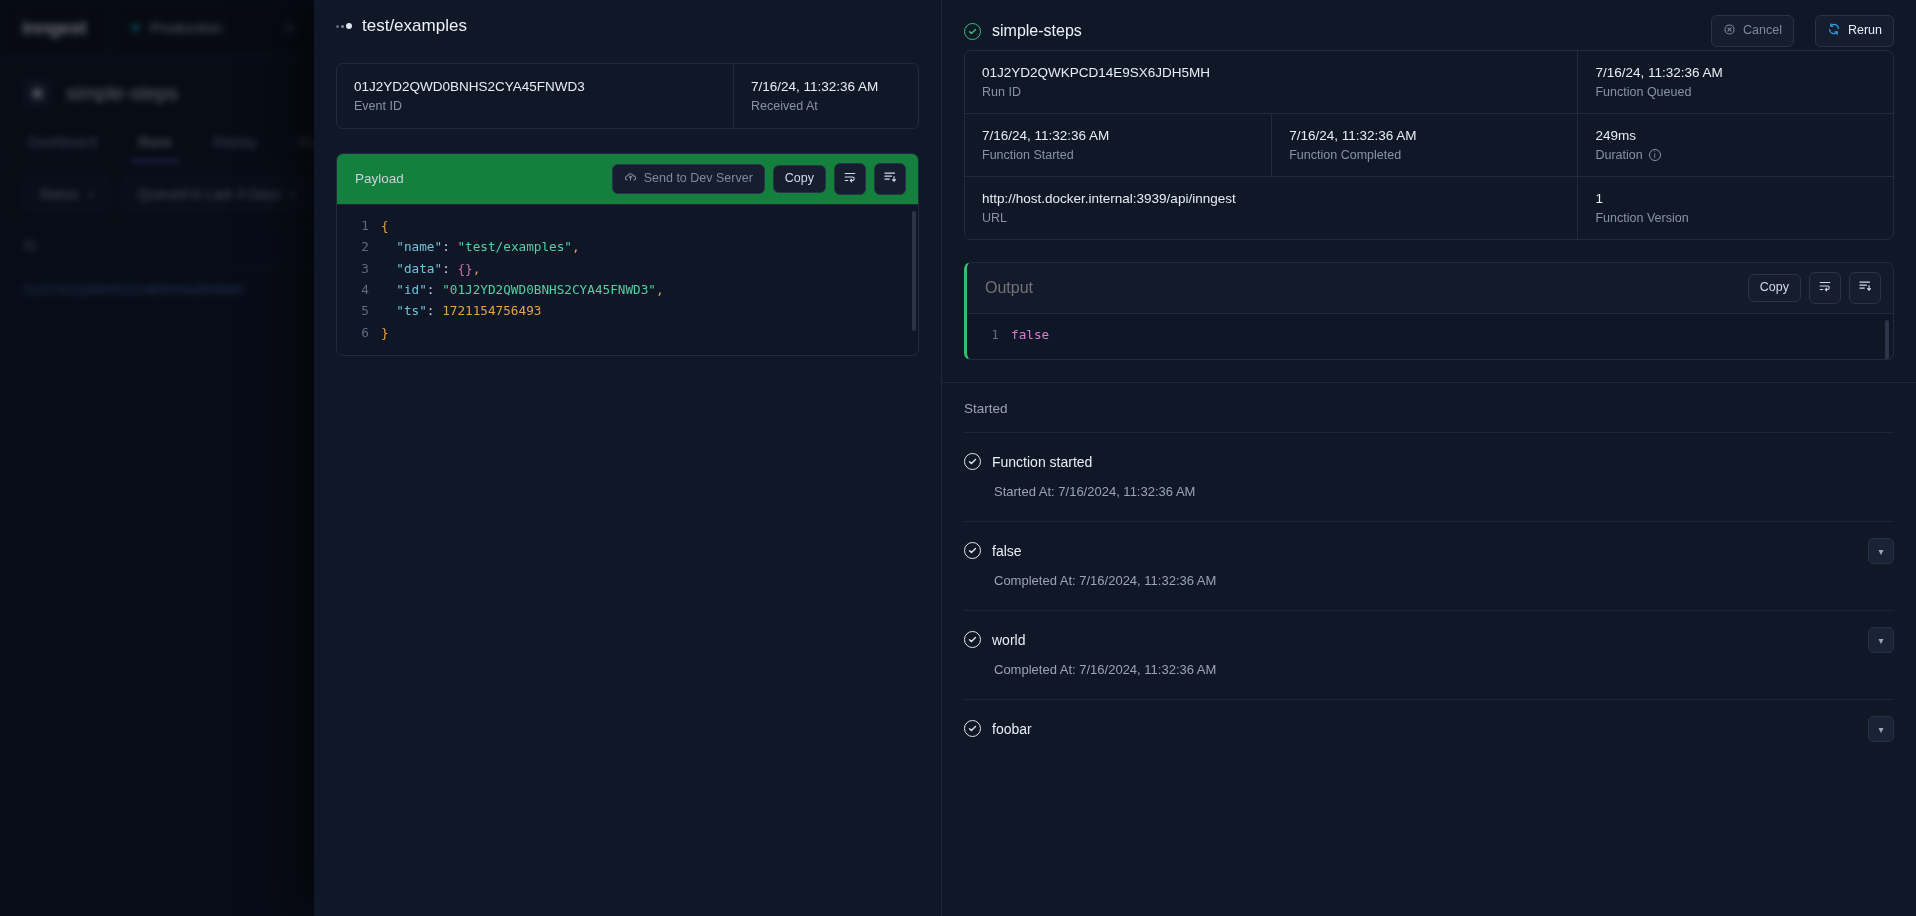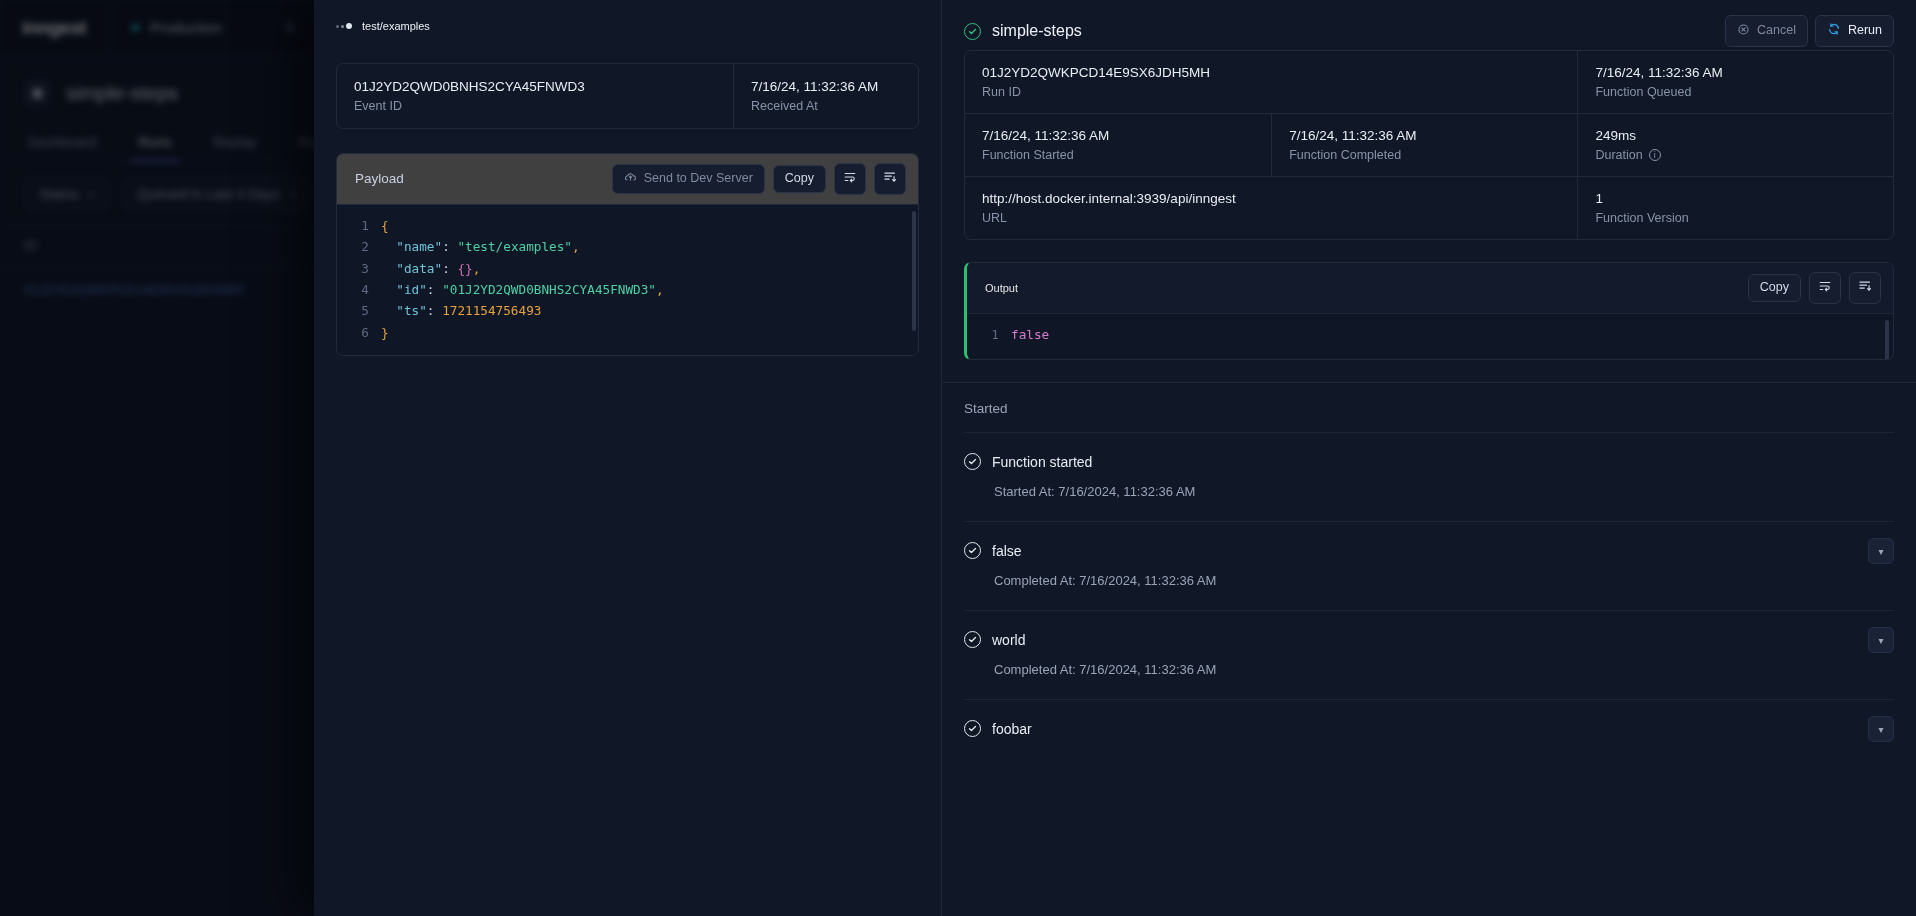--- a/index.html
+++ b/index.html
@@ -97,39 +97,39 @@
     padding: 0 22px; overflow: hidden; background: #101726;
   }
   .event-title-row {
     display: flex; align-items: center; gap: 10px; height: 46px; padding-top: 6px;
   }
   .event-icon { display: flex; align-items: center; gap: 2px; }
   .event-icon b { display: block; width: 3px; height: 3px; background: #9fabbf; border-radius: 50%; }
   .event-icon b:nth-child(1) { opacity: .55; }
   .event-icon b:nth-child(2) { opacity: .8; }
   .event-icon b:nth-child(3) { width: 6px; height: 6px; background: #dfe5ef; }
-  .event-title { color: #edf1f7; font-size: 11px; }
+  .event-title { color: #edf1f7; font-size: 17px; }
 
   .meta-card {
     margin-top: 17px; border: 1px solid #222b3d; border-radius: 7px;
     display: flex; background: #101726;
   }
   .meta-cell { padding: 15px 17px; }
   .meta-cell.c1 { flex: 0 0 396px; }
   .meta-cell.c2 { flex: 1; border-left: 1px solid #222b3d; }
   .meta-val { color: #e9edf4; font-size: 13.5px; margin-bottom: 5px; }
   .meta-lbl { color: #8793a8; font-size: 12.5px; }
 
   .code-card {
     margin-top: 24px; border: 1px solid #222b3d; border-radius: 7px;
     overflow: hidden; background: #0f1626;
   }
   .code-head {
     display: flex; align-items: center; justify-content: space-between;
-    padding: 9px 12px 9px 18px; border-bottom: 1px solid #1e2739; background: #404040;
+    padding: 9px 12px 9px 18px; border-bottom: 1px solid #1e2739; background: #15803d;
   }
   .code-head-title { color: #c8d1e0; font-size: 13.5px; }
   .code-actions { display: flex; align-items: center; gap: 8px; }
   .btn {
     display: inline-flex; align-items: center; gap: 7px;
     border: 1px solid #2a3348; border-radius: 6px; background: #151d2f;
     color: #d3dae6; font-size: 12.5px; padding: 6px 11px; cursor: pointer;
     line-height: 1.1;
   }
   .btn.muted { color: #7e8a9e; }
@@ -150,21 +150,21 @@
   }
 
   
   .run-pane { flex: 1; overflow: hidden; position: relative; background: #101726; }
   .run-head {
     display: flex; align-items: center; justify-content: space-between;
     padding: 12px 22px 0 22px; height: 50px;
   }
   .run-title-row { display: flex; align-items: center; gap: 11px; }
   .run-title { color: #edf1f7; font-size: 16px; }
-  .run-btns { display: flex; gap: 7px; }
+  .run-btns { display: flex; gap: 21px; }
   .btn-rerun { color: #e8edf5; text-align: center; }
   .rerun-ico { color: #2f9fe0; }
 
   .run-top { padding: 0 22px; }
   .run-meta {
     border: 1px solid #222b3d; border-radius: 7px; overflow: hidden;
   }
   .rm-row { display: flex; }
   .rm-row + .rm-row { border-top: 1px solid #222b3d; }
   .rm-cell { padding: 14px 17px; }
@@ -177,21 +177,21 @@
   }
 
   .out-card {
     margin-top: 22px; border: 1px solid #222b3d; border-radius: 7px;
     border-left: 3px solid #2fbf71; overflow: hidden; background: #0f1626;
   }
   .out-head {
     display: flex; align-items: center; justify-content: space-between;
     padding: 9px 12px 9px 18px; border-bottom: 1px solid #1e2739; background: #121a2b;
   }
-  .out-title { color: #e5e5e5; font-size: 11px; }
+  .out-title { color: #737373; font-size: 16px; }
   .out-body { padding: 10px 0 14px 0; position: relative; }
 
   .run-divider { height: 1px; background: #1e2739; margin-top: 22px; }
 
   .timeline { padding: 18px 22px 0 22px; }
   .tl-label { color: #9aa5b8; font-size: 13.5px; padding-bottom: 16px; }
   .tl-item { border-top: 1px solid #1c2536; padding: 20px 0 22px 0; position: relative; }
   .tl-row { display: flex; align-items: center; gap: 11px; }
   .tl-name { color: #e9edf4; font-size: 14px; }
   .tl-sub { color: #99a4b7; font-size: 13px; margin-top: 14px; padding-left: 30px; }

